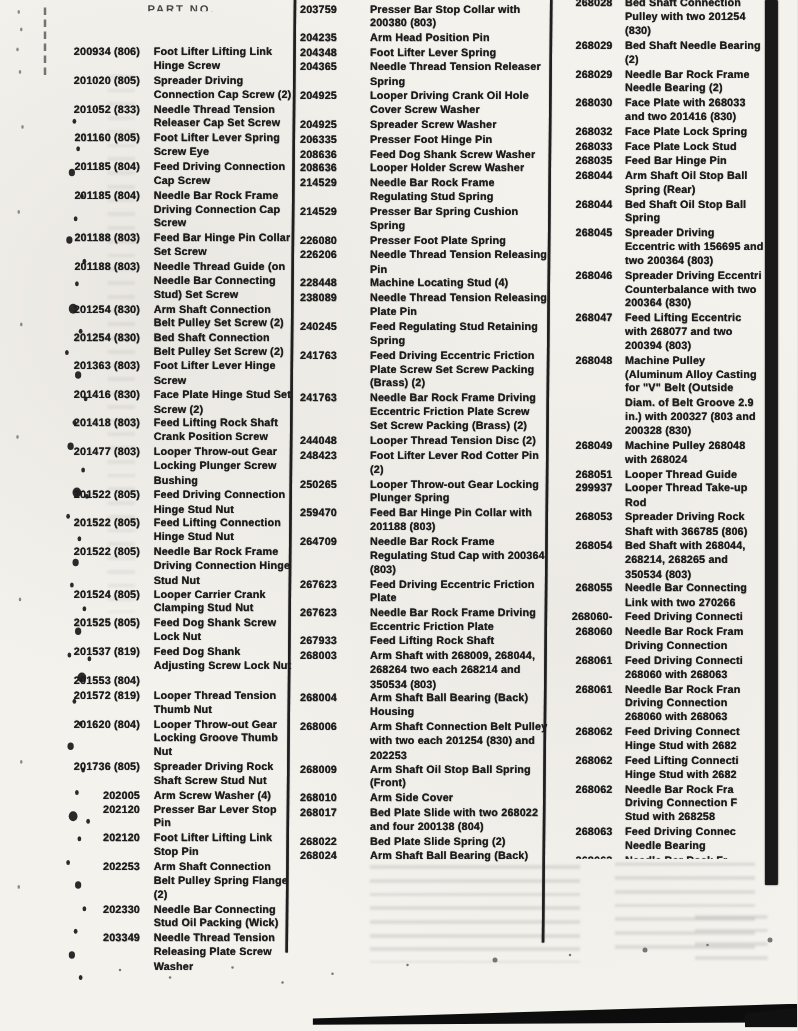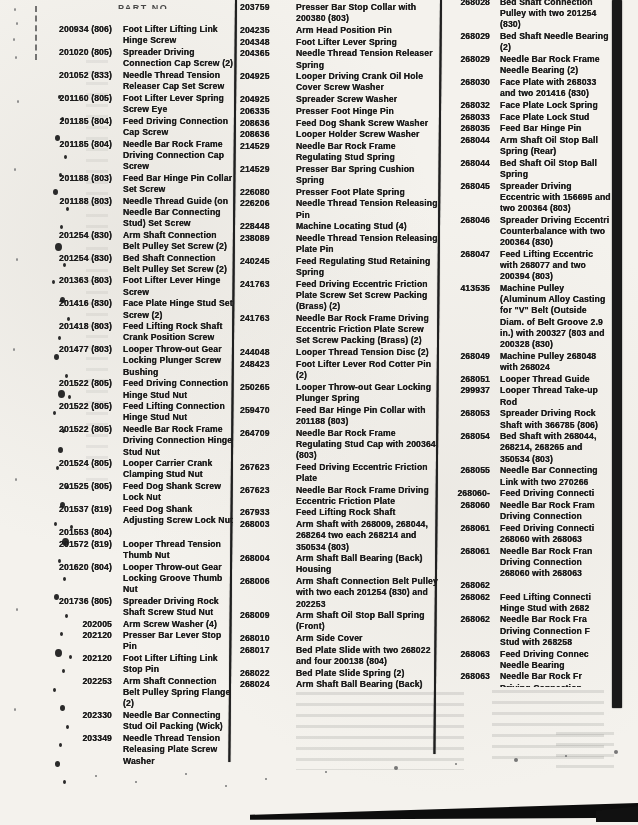--- a/index.html
+++ b/index.html
@@ -7,21 +7,21 @@
     position:relative;width:638px;height:825px;overflow:hidden;
     background:
       radial-gradient(circle at 20% 30%, rgba(200,196,188,.25), transparent 40%),
       radial-gradient(circle at 70% 60%, rgba(205,200,192,.2), transparent 45%),
       #f4f2ed;
     font-family:"Liberation Sans", sans-serif;
     color:#1c1c1c;
   }
   
   .col-group{position:absolute;}
-  .g1{left:36px;top:24px;width:199px;}
+  .g1{left:36px;top:36px;width:199px;}
   .g2{left:240px;top:2px;width:200px;}
   .g3{left:444px;top:-3px;width:167px;overflow:hidden;height:690px;}
   .entry{display:flex;align-items:flex-start;margin-bottom:.5px;}
   .num,.desc{
     font-size:8.6px;line-height:11.2px;font-weight:700;
     letter-spacing:.15px;
     text-shadow:0 0 .6px rgba(25,25,25,.85), .3px .3px 0 rgba(40,40,40,.25);
   }
   .g1 .num{flex:0 0 76px;text-align:right;padding-right:7px;white-space:nowrap;}
   .g2 .num{flex:0 0 48px;text-align:left;padding-right:4px;white-space:nowrap;}
@@ -392,21 +392,21 @@
     </div>
       <div class="entry">
       <span class="num">268046</span>
       <span class="desc">Spreader Driving Eccentri Counterbalance with two 200364 (830)</span>
     </div>
       <div class="entry">
       <span class="num">268047</span>
       <span class="desc">Feed Lifting Eccentric with 268077 and two 200394 (803)</span>
     </div>
       <div class="entry">
-      <span class="num">413535</span>
+      <span class="num">268048</span>
       <span class="desc">Machine Pulley (Aluminum Alloy Casting for "V" Belt (Outside Diam. of Belt Groove 2.9 in.) with 200327 (803 and 200328 (830)</span>
     </div>
       <div class="entry">
       <span class="num">268049</span>
       <span class="desc">Machine Pulley 268048 with 268024</span>
     </div>
       <div class="entry">
       <span class="num">268051</span>
       <span class="desc">Looper Thread Guide</span>
     </div>
@@ -437,20 +437,21 @@
       <div class="entry">
       <span class="num">268061</span>
       <span class="desc">Feed Driving Connecti 268060 with 268063</span>
     </div>
       <div class="entry">
       <span class="num">268061</span>
       <span class="desc">Needle Bar Rock Fran Driving Connection 268060 with 268063</span>
     </div>
       <div class="entry">
       <span class="num">268062</span>
+      <span class="desc">Feed Driving Connect Hinge Stud with 2682</span>
     </div>
       <div class="entry">
       <span class="num">268062</span>
       <span class="desc">Feed Lifting Connecti Hinge Stud with 2682</span>
     </div>
       <div class="entry">
       <span class="num">268062</span>
       <span class="desc">Needle Bar Rock Fra Driving Connection F Stud with 268258</span>
     </div>
       <div class="entry">

